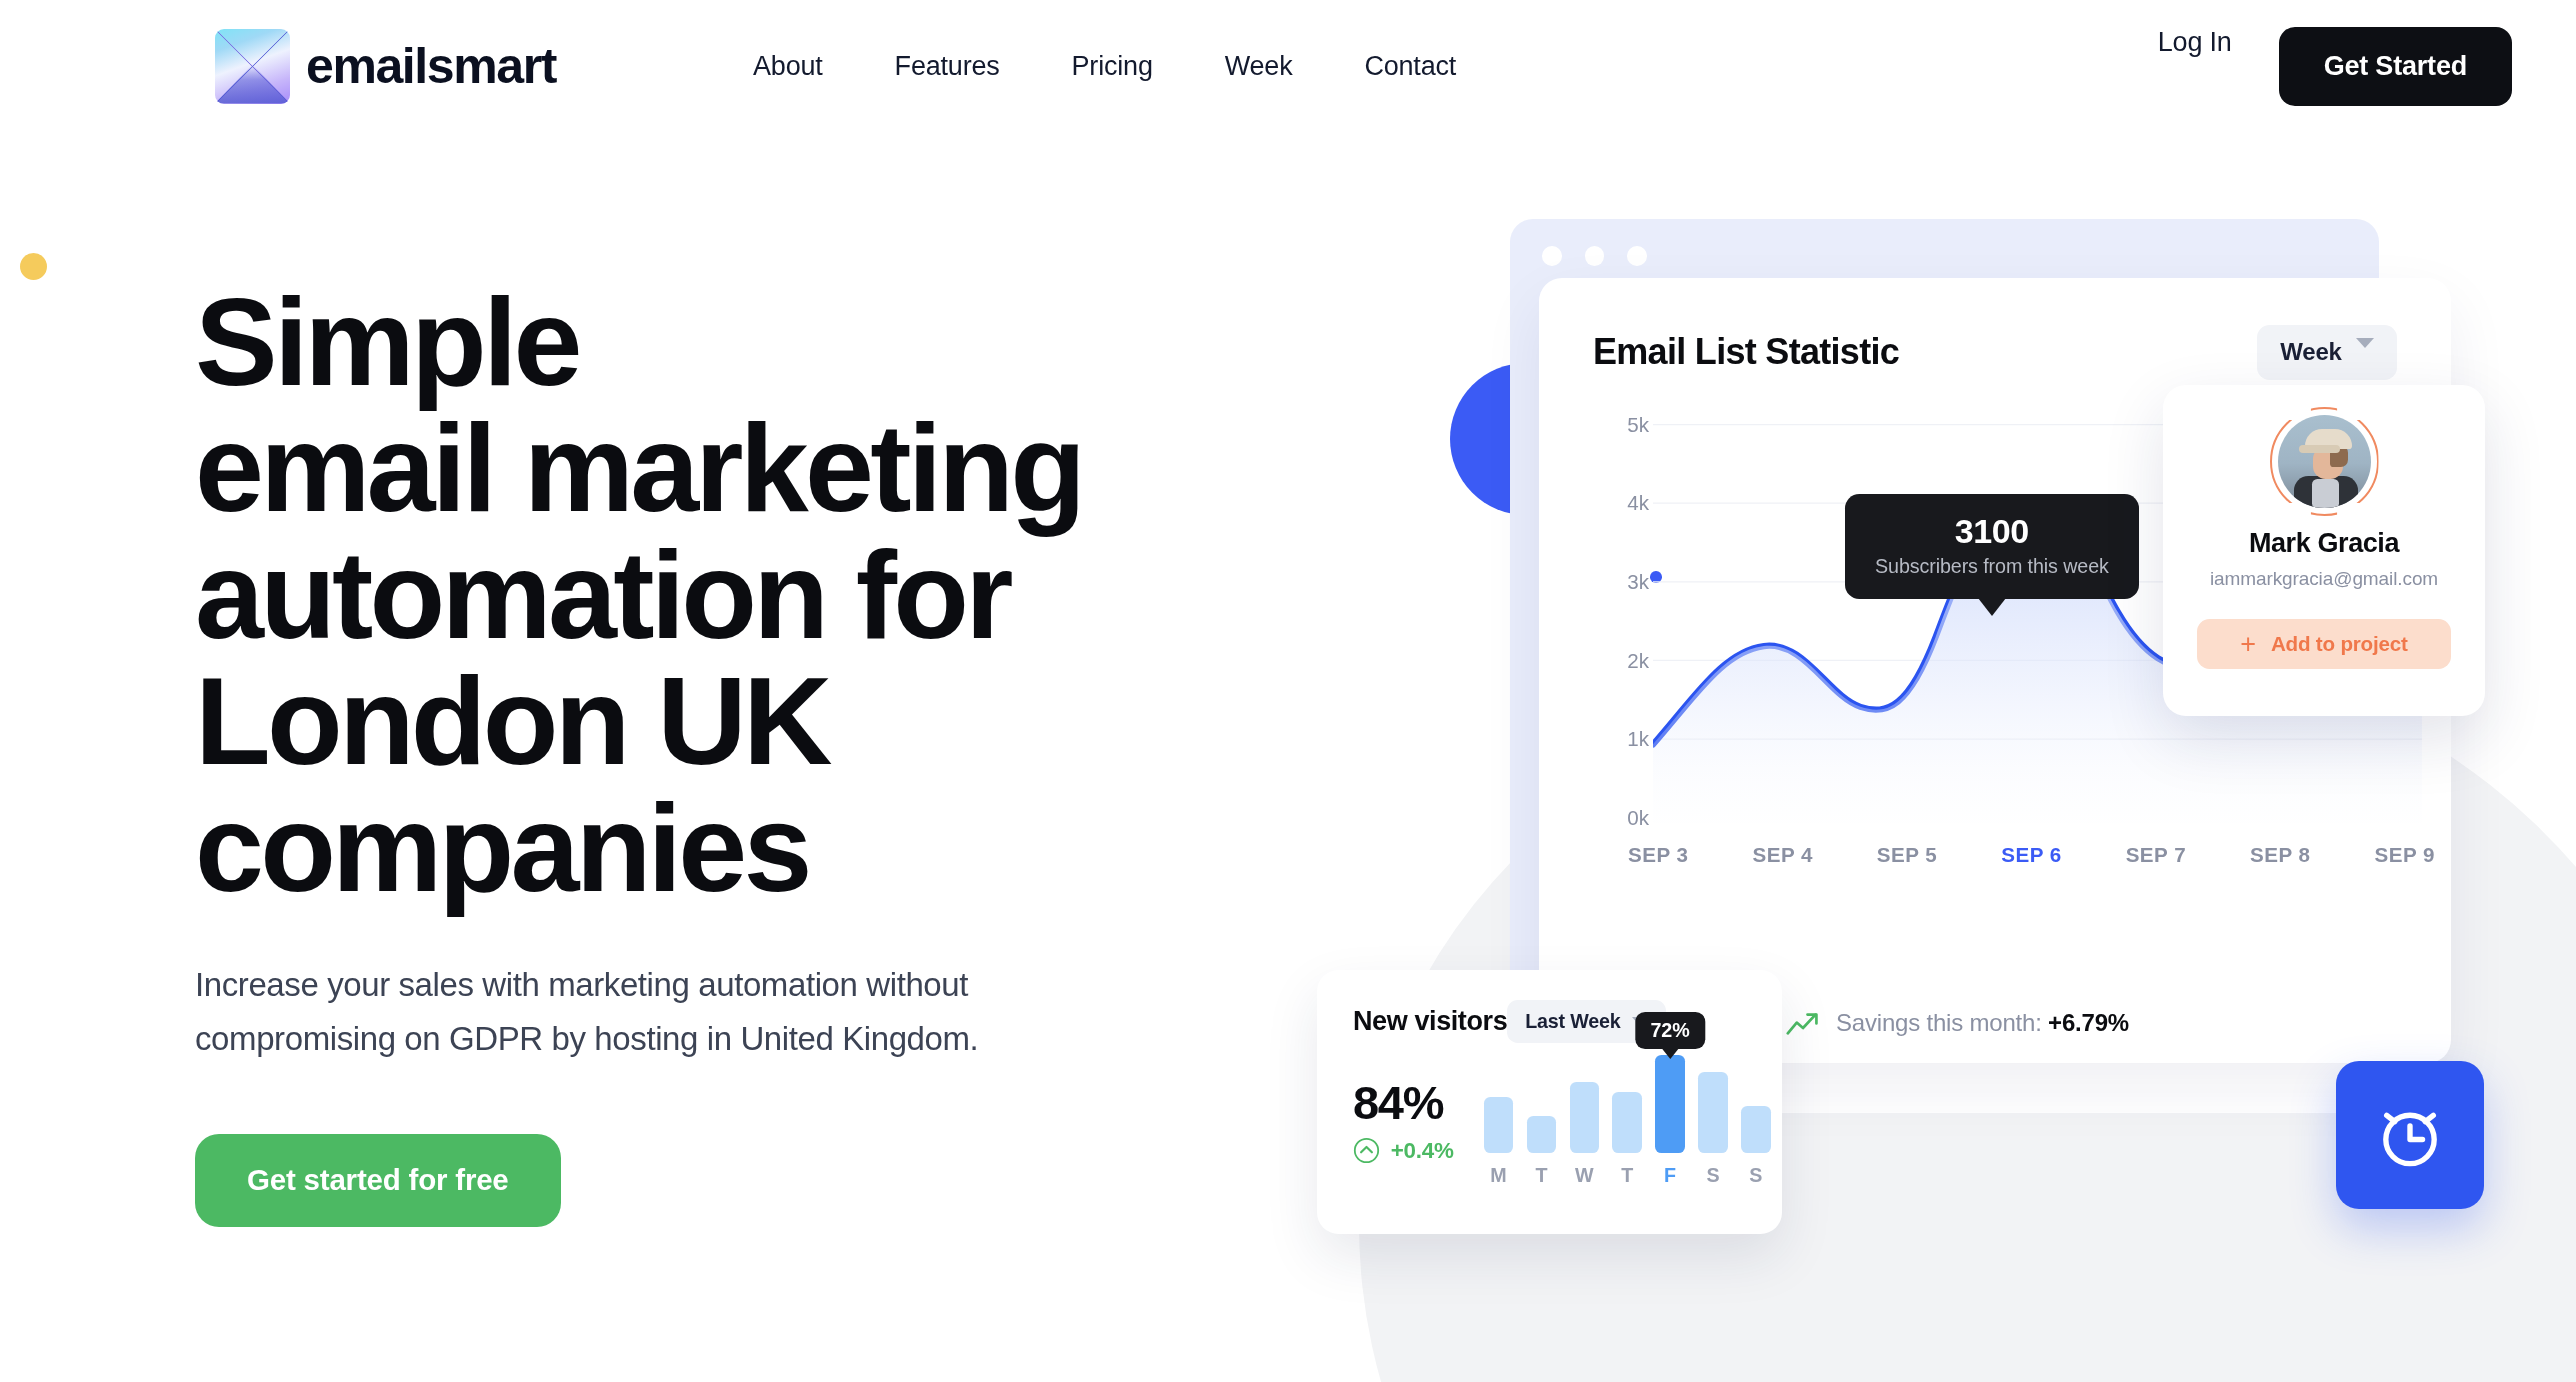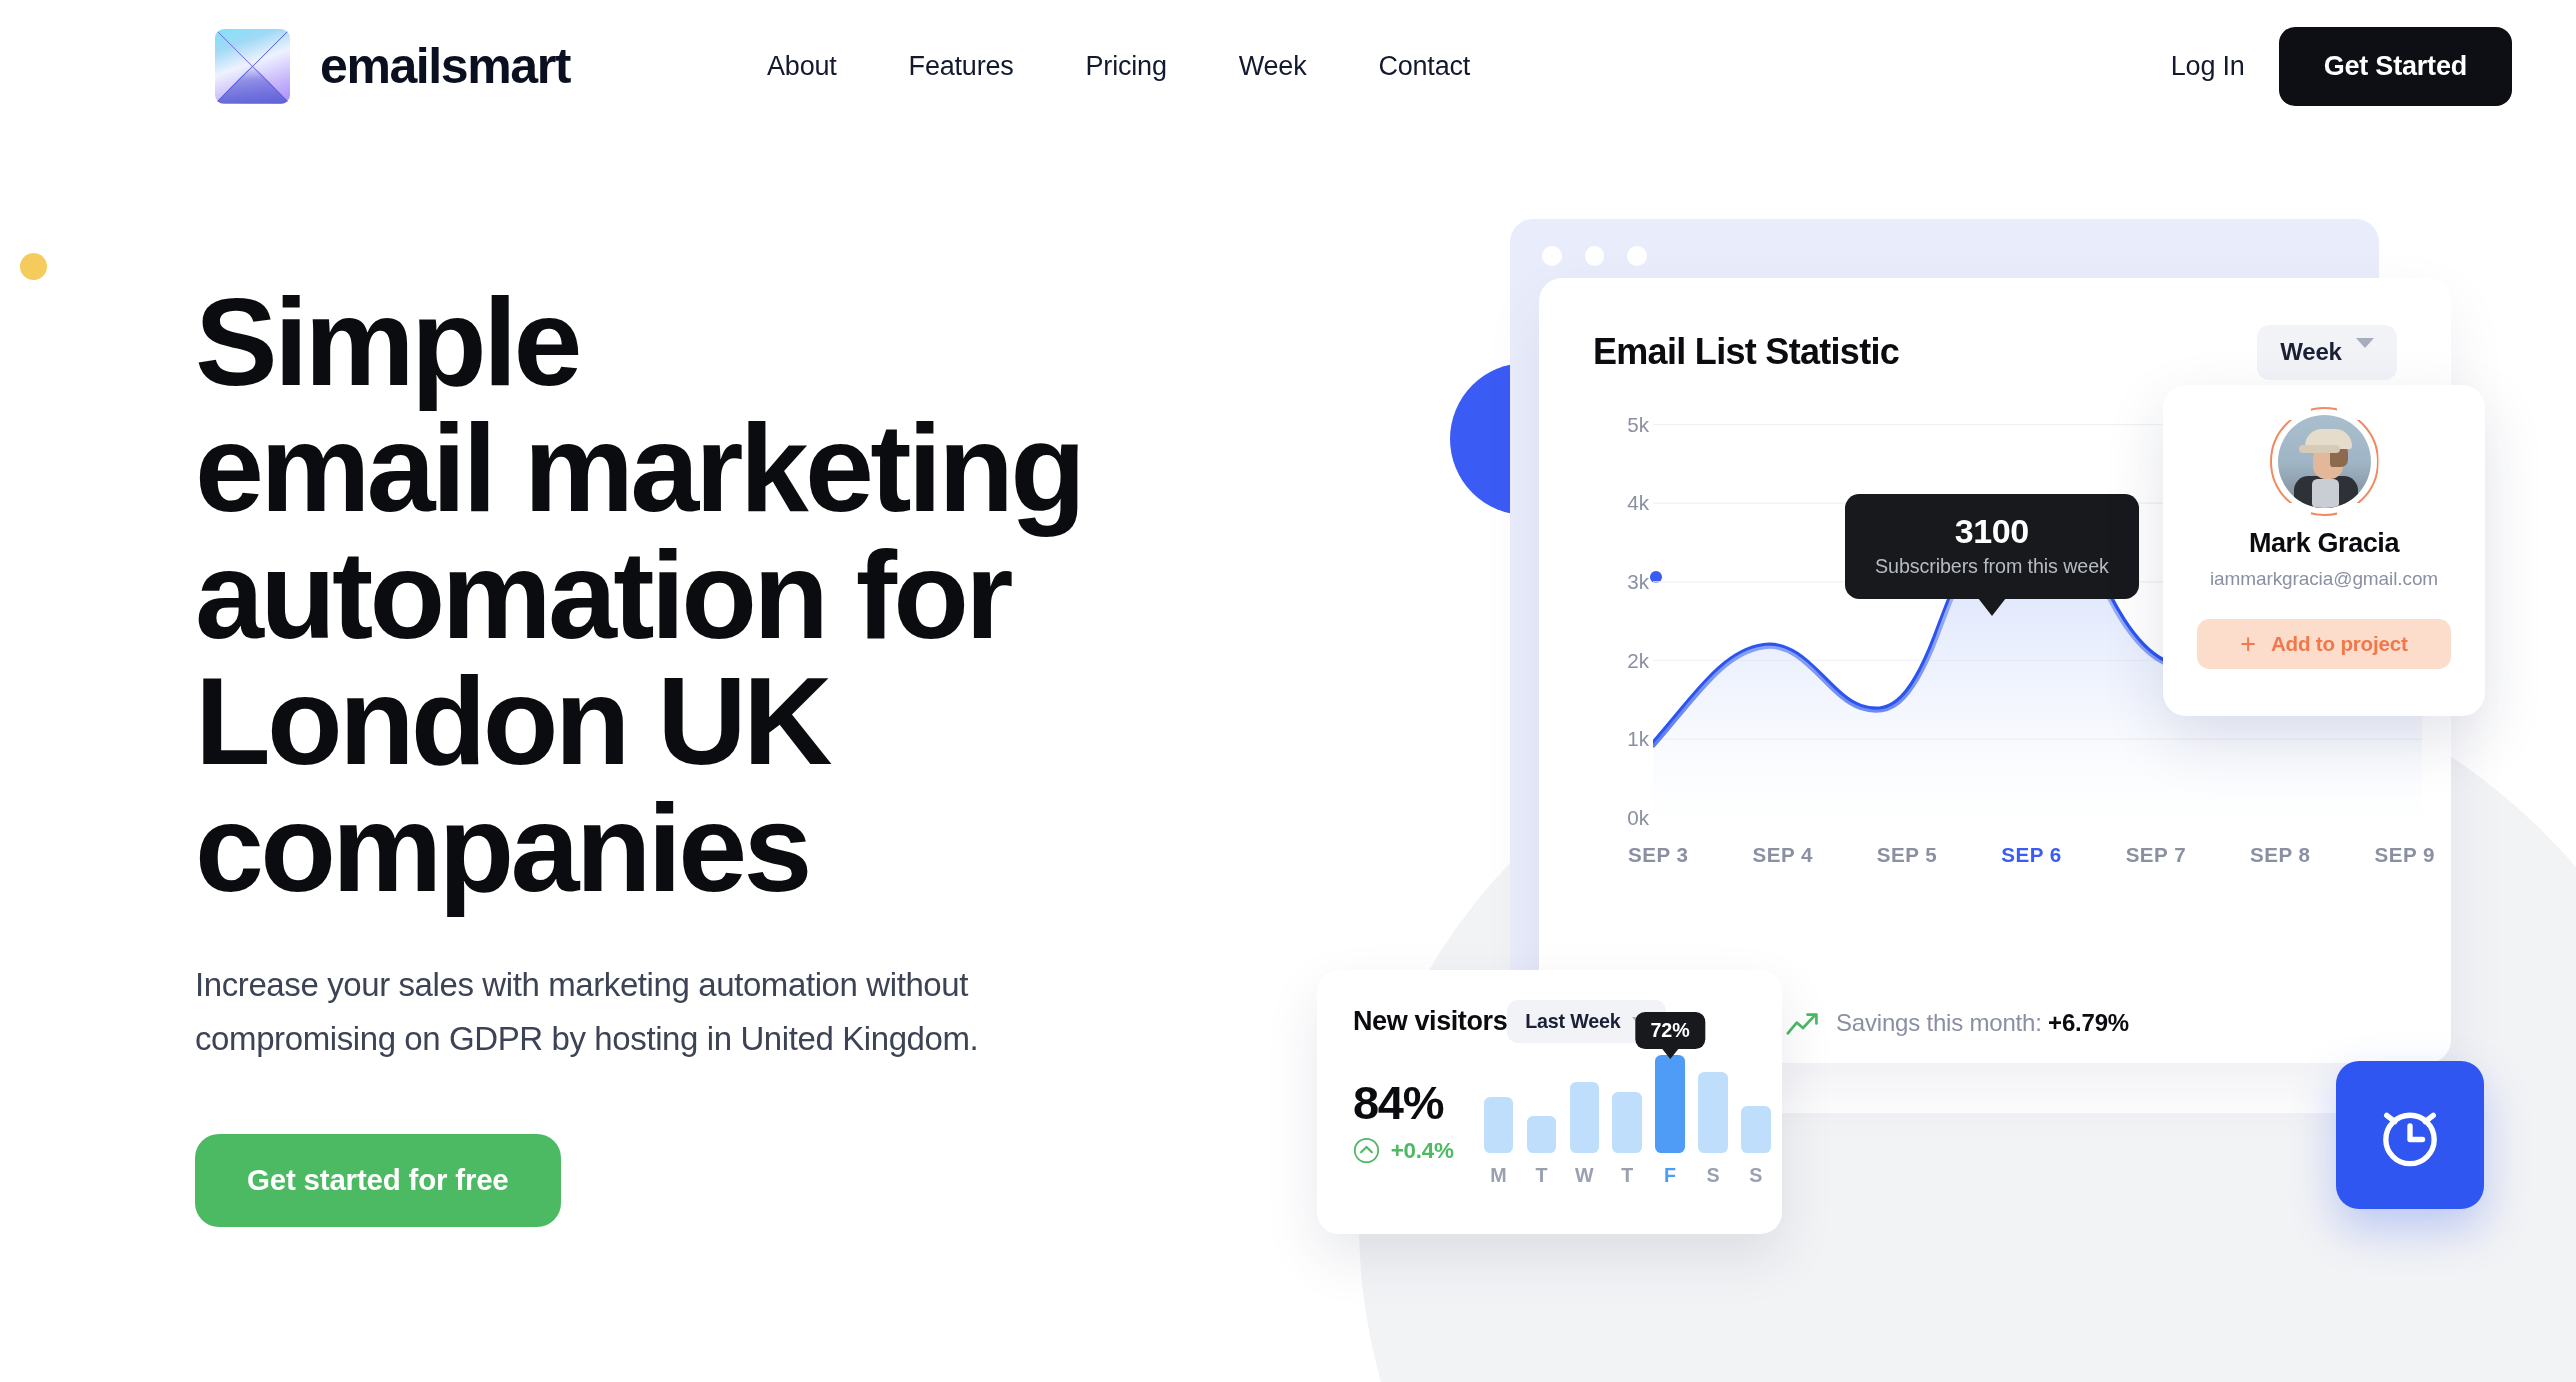--- a/index.html
+++ b/index.html
@@ -29,21 +29,21 @@
     width:152px; height:152px; border-radius:50%;
     background:#3B5BF5; z-index:4;
   }
 
   
   .header {
     position:relative; z-index:20;
     display:flex; align-items:center;
     height:132px; padding:0 64px 0 215px;
   }
-  .brand { display:flex; align-items:center; gap:30px; }
+  .brand { display:flex; align-items:center; gap:16px; }
   .brand-mark {
     width:75px; height:75px; border-radius:9px;
     position:relative; overflow:hidden;
     background:linear-gradient(160deg,#7FE3F6 0%,#9FD9F6 22%,#EEF2FE 46%,#C7B6FA 74%,#A78BFA 100%);
   }
   .brand-mark::before {
     content:""; position:absolute; left:0; top:0; width:100%; height:100%;
     background:
       linear-gradient(to bottom right, transparent 49.3%, rgba(86,96,214,.85) 49.6%, rgba(86,96,214,.9) 50.4%, transparent 50.7%),
       linear-gradient(to bottom left,  transparent 49.3%, rgba(120,104,225,.85) 49.6%, rgba(120,104,225,.9) 50.4%, transparent 50.7%);
@@ -57,21 +57,21 @@
     font-size:50px; font-weight:700; letter-spacing:-1.4px;
     color:#0B1020;
   }
   .nav {
     display:flex; align-items:center; gap:0; margin-left:161px;
   }
   .nav-link {
     font-size:27px; color:#131A2E; letter-spacing:-0.2px;
     padding:0 36px; cursor:pointer; text-decoration:none;
   }
-  .header-right { margin-left:auto; display:flex; align-items:center; gap:34px; }
+  .header-right { margin-left:auto; display:flex; align-items:flex-start; gap:47px; }
   .login-link {
     font-size:27px; font-weight:500; color:#131A2E; letter-spacing:-0.2px;
     cursor:pointer; text-decoration:none;
   }
   .btn-getstarted {
     background:#0D0F14; color:#fff;
     font-size:27px; font-weight:700; letter-spacing:-0.2px;
     padding:24px 45px; border:none; border-radius:16px; cursor:pointer;
     font-family:inherit;
   }

